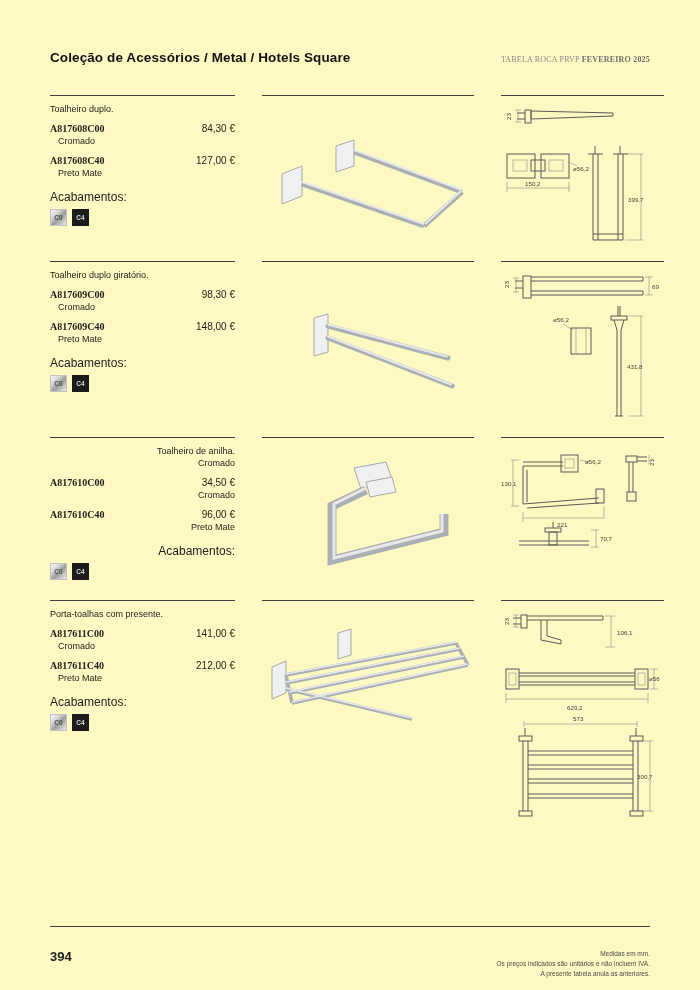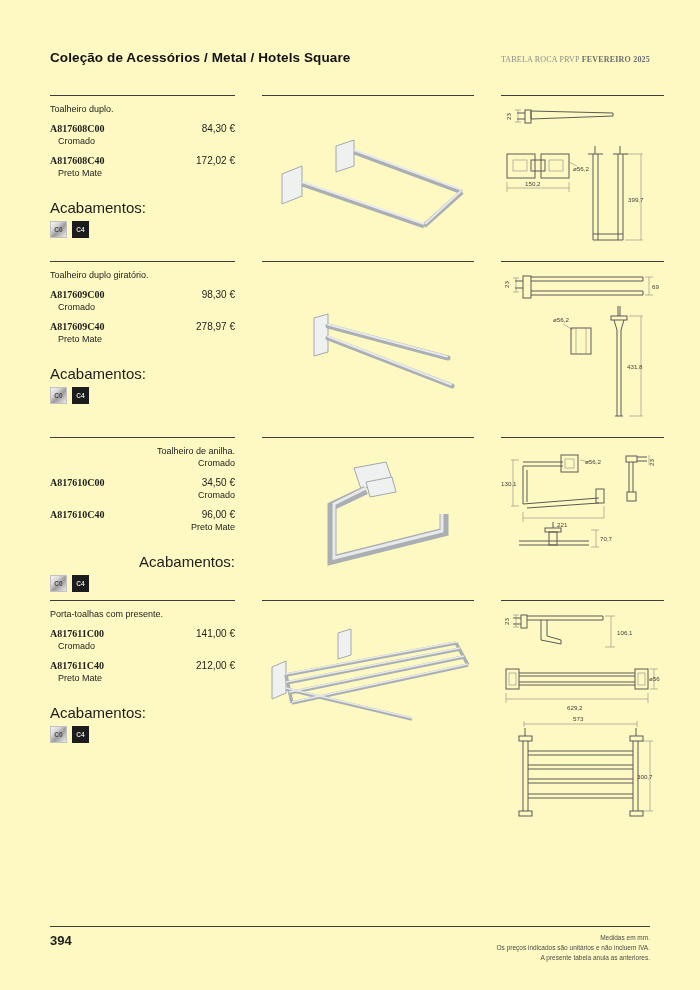--- a/index.html
+++ b/index.html
@@ -21,42 +21,42 @@
 
   
   .product-name { margin-top:8px; font-size:9px; }
   .product-subtitle { margin:2px 0 0 8px; font-size:9px; }
   .product-subtitle:empty { display:none; }
   .variant { margin-top:9px; }
   .variant-line { display:flex; justify-content:space-between; align-items:baseline; }
   .variant-code { font-size:10px; font-weight:bold;font-family:Liberation Serif, serif; }
   .variant-price { font-size:10px; }
   .variant-finish { margin:2px 0 0 8px; font-size:9px; }
-  .finishes-label { margin-top:21px; font-size:15px; }
+  .finishes-label { margin-top:12px; font-size:12px; }
   .swatches { margin-top:5px; display:flex; gap:5px; }
   .swatch { width:17px; height:17px; display:flex; align-items:center; justify-content:center; font-size:6.5px; font-weight:bold; }
   .swatch-c0 { background:linear-gradient(135deg,#f5f5f5 0%,#d9d9d9 30%,#9c9c9c 55%,#ededed 100%); color:#4a4a4a; border:1px solid #c2c2c2; }
   .swatch-c4 { background:#1c1c1c; color:#dcdcdc; border:1px solid #1c1c1c; }
 
   
   .photo { padding-top:6px; }
   .photo svg { display:block; width:100%; height:auto; }
   .chrome-base { stroke:#a9afb2; fill:none; }
   .chrome-hi { stroke:#e7e9ea; fill:none; }
   .plate { fill:#eff1f1; stroke:#a2a8ab; stroke-width:1; }
 
   
   .drawing { padding-top:6px; }
   .drawing svg { display:block; width:100%; height:auto; }
   .tl { stroke:#5a5a58; stroke-width:1; fill:none; }
   .dl { stroke:#8a8a88; stroke-width:.6; fill:none; }
   .dim { font-size:6.2px; fill:#3f3f3d; }
 
   
-  .footer { border-top:1px solid #3d3d3b; display:flex; justify-content:space-between; padding-top:6px; }
+  .footer { border-top:1px solid #3d3d3b; display:flex; justify-content:space-between; padding-top:22px; }
   .page-number { font-size:13px; font-weight:bold; }
   .footer-notes { text-align:right; font-size:6.5px; line-height:1.55; color:#4a4a48; }
 </style>
 </head>
 <body>
 
 <div class="page">
   <div class="content">
 
     <div class="header">
@@ -71,21 +71,21 @@
         <div class="variant">
           <div class="variant-line">
             <span class="variant-code">A817608C00</span>
             <span class="variant-price">84,30 €</span>
           </div>
           <div class="variant-finish">Cromado</div>
         </div>
         <div class="variant">
           <div class="variant-line">
             <span class="variant-code">A817608C40</span>
-            <span class="variant-price">172,02 €</span>
+            <span class="variant-price">127,00 €</span>
           </div>
           <div class="variant-finish">Preto Mate</div>
         </div>
         <div class="finishes-label">Acabamentos:</div>
         <div class="swatches">
           <div class="swatch swatch-c0">C0</div>
           <div class="swatch swatch-c4">C4</div>
         </div>
       </div>
       <div class="cell photo">
@@ -127,21 +127,21 @@
         <div class="variant">
           <div class="variant-line">
             <span class="variant-code">A817609C00</span>
             <span class="variant-price">98,30 €</span>
           </div>
           <div class="variant-finish">Cromado</div>
         </div>
         <div class="variant">
           <div class="variant-line">
             <span class="variant-code">A817609C40</span>
-            <span class="variant-price">278,97 €</span>
+            <span class="variant-price">148,00 €</span>
           </div>
           <div class="variant-finish">Preto Mate</div>
         </div>
         <div class="finishes-label">Acabamentos:</div>
         <div class="swatches">
           <div class="swatch swatch-c0">C0</div>
           <div class="swatch swatch-c4">C4</div>
         </div>
       </div>
       <div class="cell photo">

